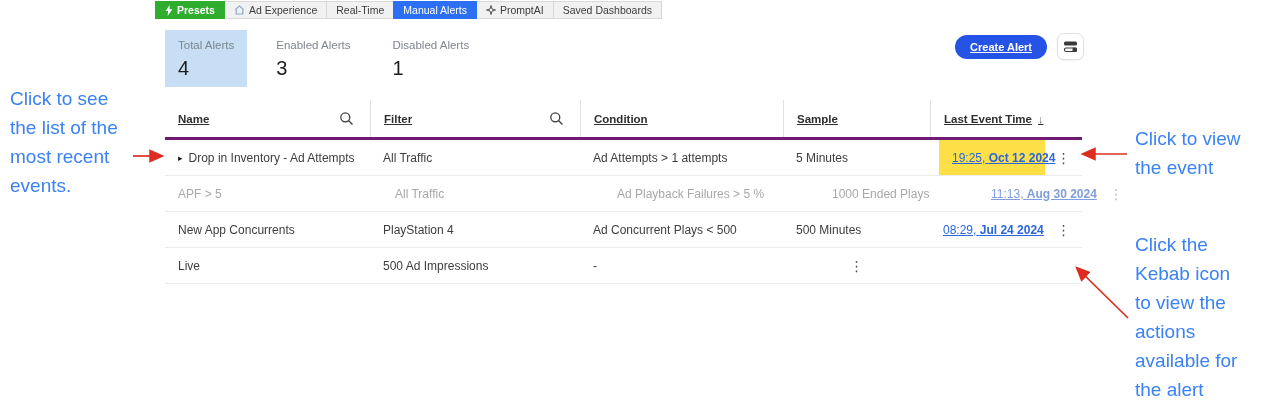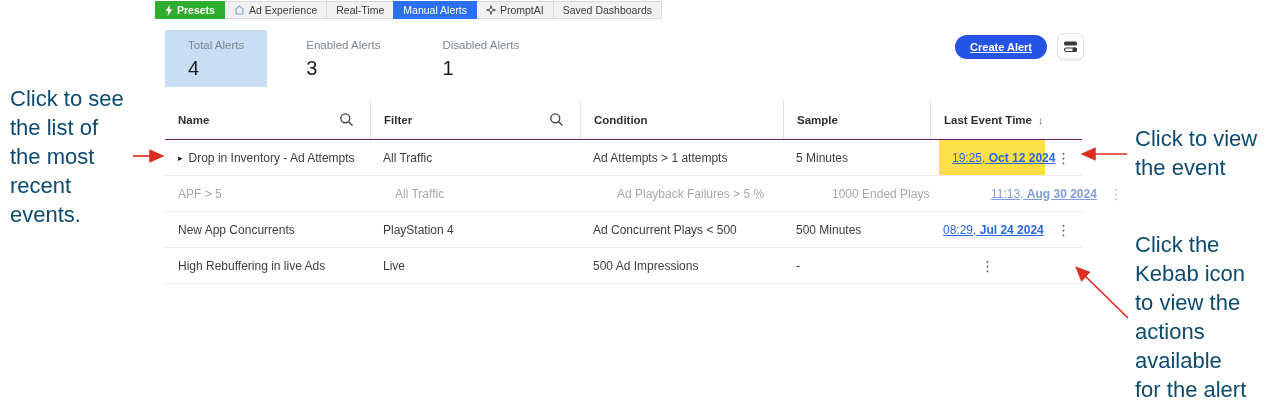--- a/index.html
+++ b/index.html
@@ -14,59 +14,59 @@
   .tab {
     display:flex; align-items:center; gap:4px; padding:0 9px;
     background:#f1f1f1; border:1px solid #d9d9d9; margin-left:-1px;
     color:#3c3c3c; cursor:pointer; white-space:nowrap;
   }
   .tab--green { background:var(--green); border-color:var(--green); color:#fff; font-weight:bold; z-index:2; }
   .tab--active { background:var(--active_blue); border-color:var(--active_blue); color:#fff; z-index:2; }
 
   
   .summary { position:absolute; left:165px; top:30px; display:flex; gap:16px; }
-  .card { padding:9px 23px 7px; min-width:64px; }
+  .card { padding:9px 13px 7px; min-width:64px; }
   .card--selected { background:var(--selected_card_bg); }
   .card-label { font-size:11.5px; color:#7e868d; white-space:nowrap; }
   .card-value { font-size:20px; color:#1d1d1d; margin-top:6px; }
 
   
   .header-actions { position:absolute; top:33px; right:193px; display:flex; gap:10px; align-items:center; }
   .create-btn {
     height:24px; padding:0 15px; border:none; border-radius:13px;
     background:var(--button_blue); color:#fff; font-size:11px; font-weight:bold;
     font-family:"Liberation Sans", sans-serif; cursor:pointer;text-decoration:underline;
   }
   .icon-btn {
     width:27px; height:27px; border:1px solid #e2e2e2; border-radius:7px; background:#fff;
     box-shadow:0 1px 2px rgba(0,0,0,.07); display:flex; align-items:center; justify-content:center; cursor:pointer;
   }
 
   
   .table { position:absolute; left:165px; top:100px; width:917px; font-size:12px; color:#3d3d3d; }
   .thead, .tr { display:grid; grid-template-columns:205px 210px 203px 147px 115px 1fr; }
-  .thead { height:40px; border-bottom:1px solid #701a75; font-size:11.5px; font-weight:bold; color:#2f2f2f; }
+  .thead { height:40px; border-bottom:3px solid #701a75; font-size:11.5px; font-weight:bold; color:#2f2f2f;text-decoration:underline; }
   .th { display:flex; align-items:center; padding-left:13px; }
   .th--bordered { border-left:1px solid #e2e2e2; }
   .th-search { margin-left:auto; margin-right:16px; display:flex; cursor:pointer; }
   .sort-icon { color:#6f6f6f; font-size:11px; margin-left:6px; font-weight:normal; cursor:pointer; }
   .tr { height:36px; border-bottom:1px solid #ececec; cursor:pointer; }
   .td { padding-left:13px; display:flex; align-items:center; gap:6px; height:100%; }
   .td-time--highlight { background:#fde047;margin-left:9px; }
   .event-link { color:var(--link_blue); text-decoration:underline; white-space:nowrap; }
   .event-date { font-weight:bold; }
   .td-kebab { padding:0; display:flex; align-items:center; justify-content:center; height:100%; }
   .kebab { font-size:14px; color:#4a4a4a; cursor:pointer; line-height:1; padding:2px 4px; }
   .expander { font-size:9px; color:#1a1a1a; }
   .tr--disabled { color:#a8a8a8;gap:12px; }
   .tr--disabled .event-link { color:#7f9ddc; }
   .tr--disabled .kebab { color:#b8b8b8; }
 
   
-  .annotation { position:absolute; font-size:22px; line-height:29px; color:#0c4a6e; }
+  .annotation { position:absolute; font-size:19px; line-height:29px; color:#3b82f6; }
   .annotation-left { left:10px; top:84px; width:114px; }
   .annotation-right-top { left:1135px; top:124px; width:124px; }
   .annotation-right-bottom { left:1135px; top:230px; width:114px; }
   .arrows { position:absolute; left:0; top:0; width:1277px; height:418px; pointer-events:none; }
 </style>
 </head>
 <body>
 
 <div class="canvas">
 
@@ -204,21 +204,20 @@
           <span>08:29,</span>
           <span class="event-date">Jul 24 2024</span>
         </a>
       </div>
       <div class="td td-kebab">
         <span class="kebab">⋮</span>
       </div>
     </div>
 
     <div class="tr">
-      <div class="td">High Rebuffering in live Ads</div>
       <div class="td">Live</div>
       <div class="td">500 Ad Impressions</div>
       <div class="td">-</div>
       <div class="td td-kebab">
         <span class="kebab">⋮</span>
       </div>
     </div>
   </div>
 
   <div class="annotation annotation-left">Click to see the list of the most recent events.</div>

